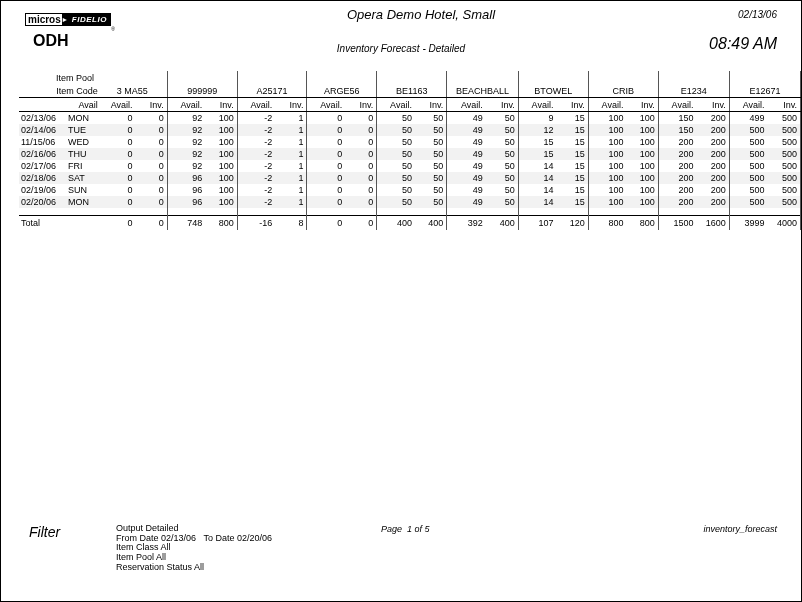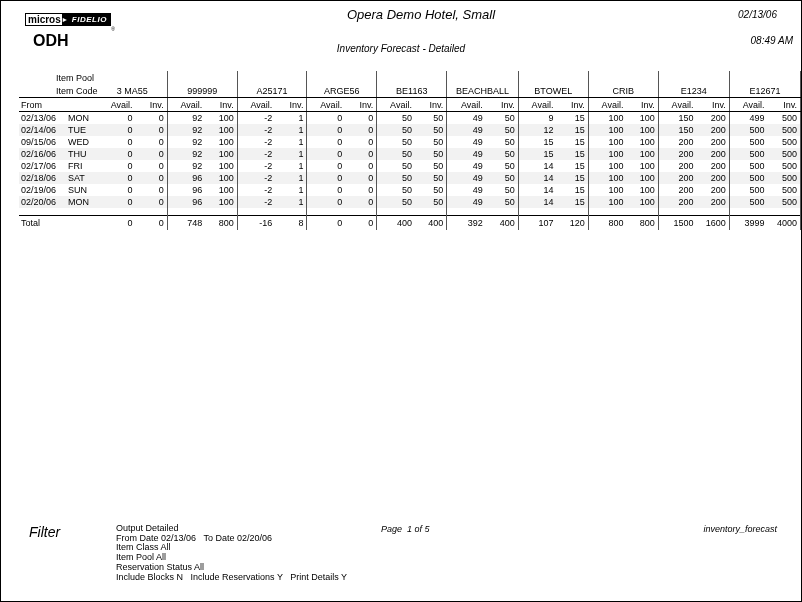--- a/index.html
+++ b/index.html
@@ -19,34 +19,34 @@
   .logo-fidelio {
     background:#000; color:#fff; font-weight:bold; font-style:italic;
     font-size:8px; line-height:13px; padding:0 4px 0 5px; letter-spacing:0.5px;
   }
   .logo-arrow { background:#000; color:#fff; font-size:8px; line-height:13px; }
   .logo-tm { position:absolute; right:-4px; bottom:-6px; font-size:5px; }
   .odh { position:absolute; left:32px; top:31px; font-weight:bold; font-size:16px; }
   .hotel-name { position:absolute; top:6px; left:0; width:100%; text-align:center; font-style:italic; font-size:13px;padding-left:20px; }
   .report-title { position:absolute; top:42px; left:0; width:100%; text-align:center; font-style:italic; font-weight:normal; font-size:10px; }
   .report-date { position:absolute; top:8px; right:24px; font-style:italic; font-size:10px; }
-  .report-time { position:absolute; top:34px; right:8px; font-style:italic; font-size:10px;text-align:center; }
+  .report-time { position:absolute; top:34px; right:24px; font-style:italic; font-size:16px;text-align:center; }
   
   .tbl-wrap { position:absolute; left:18px; top:70px; }
   table { border-collapse:collapse; table-layout:fixed; }
   td { padding:0; font-size:9px; height:12px; overflow:hidden; white-space:nowrap; }
   .c-date { width:43px; padding-left:2px; }
   .c-day  { width:30px; padding-left:4px; }
   .c-av   { width:38px; }
   .c-inv  { width:28px; }
   .num { text-align:right; }
   td.c-av.num { padding-right:6px; }
   td.c-inv.num { padding-right:3px; }
   .vline, .grp { border-right:1px solid #555; }
-  .hb { border-bottom:1px solid #000; }
+  .hb { border-bottom:1px solid #000;text-align:right; }
   .pool-lbl { padding-left:37px; }
   .date-lbl { padding-left:2px; }
   .code { text-align:center; }
   tr.hdr td { height:13px; }
   tr.alt td { background:#f2f2f2; }
   tr.alt td.vline { background:#f2f2f2; }
   tr.gap td { height:7px; }
   tr.total td { border-top:1px solid #000; height:14px; }
   
   .footer-filter-label { position:absolute; left:28px; top:523px; font-style:italic; font-size:14px; }
@@ -97,21 +97,21 @@
             <td colspan="2" class="grp code hb">A25171</td>
             <td colspan="2" class="grp code hb">ARGE56</td>
             <td colspan="2" class="grp code hb">BE1163</td>
             <td colspan="2" class="grp code hb">BEACHBALL</td>
             <td colspan="2" class="grp code hb">BTOWEL</td>
             <td colspan="2" class="grp code hb">CRIB</td>
             <td colspan="2" class="grp code hb">E1234</td>
             <td colspan="2" class="grp code hb">E12671</td>
           </tr>
           <tr class="hdr">
-            <td colspan="2" class="date-lbl hb">From</td>
+            <td colspan="2" class="date-lbl hb">Avail</td>
             <td class="c-av num hb">Avail.</td>
             <td class="c-inv num hb vline">Inv.</td>
             <td class="c-av num hb">Avail.</td>
             <td class="c-inv num hb vline">Inv.</td>
             <td class="c-av num hb">Avail.</td>
             <td class="c-inv num hb vline">Inv.</td>
             <td class="c-av num hb">Avail.</td>
             <td class="c-inv num hb vline">Inv.</td>
             <td class="c-av num hb">Avail.</td>
             <td class="c-inv num hb vline">Inv.</td>
@@ -168,21 +168,21 @@
             <td class="c-av num">12</td>
             <td class="c-inv num vline">15</td>
             <td class="c-av num">100</td>
             <td class="c-inv num vline">100</td>
             <td class="c-av num">150</td>
             <td class="c-inv num vline">200</td>
             <td class="c-av num">500</td>
             <td class="c-inv num vline">500</td>
           </tr>
           <tr class="">
-            <td class="c-date">09/15/06</td>
+            <td class="c-date">11/15/06</td>
             <td class="c-day">WED</td>
             <td class="c-av num">0</td>
             <td class="c-inv num vline">0</td>
             <td class="c-av num">92</td>
             <td class="c-inv num vline">100</td>
             <td class="c-av num">-2</td>
             <td class="c-inv num vline">1</td>
             <td class="c-av num">0</td>
             <td class="c-inv num vline">0</td>
             <td class="c-av num">50</td>
@@ -362,17 +362,17 @@
             <td class="c-av num">1500</td>
             <td class="c-inv num vline">1600</td>
             <td class="c-av num">3999</td>
             <td class="c-inv num vline">4000</td>
           </tr>
         </tbody>
       </table>
   </div>
 
   <div class="footer-filter-label">Filter</div>
-  <div class="footer-lines" id="footer-lines"><div>Output Detailed</div><div>From Date 02/13/06   To Date 02/20/06</div><div>Item Class All</div><div>Item Pool All</div><div>Reservation Status All</div><div>Include Blocks N   Include Reservations Y   Print Details Y</div></div>
+  <div class="footer-lines" id="footer-lines"><div>Output Detailed</div><div>From Date 02/13/06   To Date 02/20/06</div><div>Item Class All</div><div>Item Pool All</div><div>Reservation Status All</div></div>
   <div class="page-number">Page  1 of 5</div>
   <div class="report-file">inventory_forecast</div>
 
 </div>
 
 </body></html>

